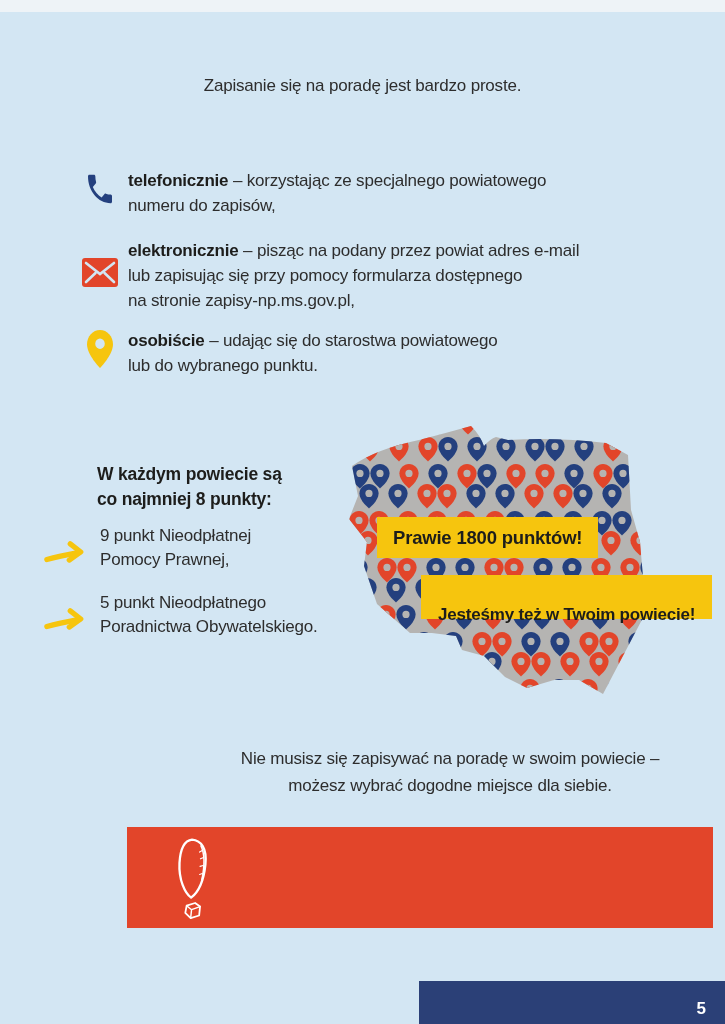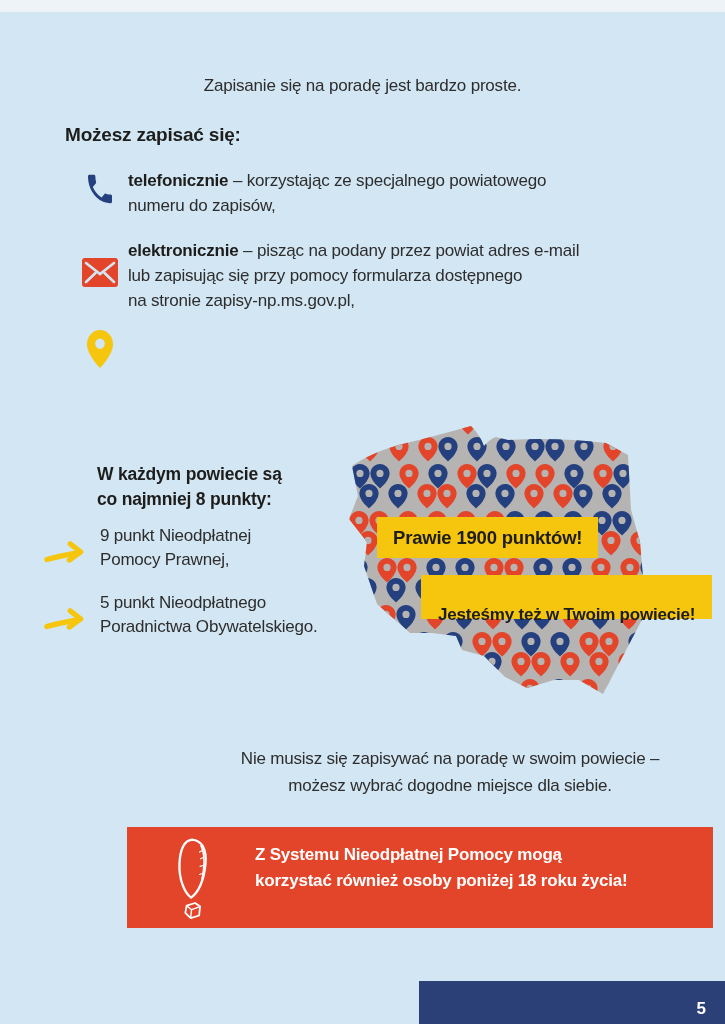--- a/index.html
+++ b/index.html
@@ -69,21 +69,20 @@
   .page-number-box{left:419px;top:969px;width:306px;height:55px;background:var(--footer-navy);color:var(--white);
     text-align:right;padding-right:19px;line-height:55px;font-size:17px;font-weight:bold;}
 </style>
 </head>
 <body>
 
 <div class="page">
 
   <div class="abs intro">Zapisanie się na poradę jest bardzo proste.</div>
 
-  <div class="abs signup-heading">Możesz zapisać się:</div>
 
   <span class="abs icon-phone">
     <svg viewBox="0 0 24 24" width="32" height="38" preserveAspectRatio="none">
       <path class="ph" d="M6.62 10.79c1.44 2.83 3.76 5.14 6.59 6.59l2.2-2.2c.27-.27.67-.36 1.02-.24 1.12.37 2.33.57 3.57.57.55 0 1 .45 1 1V20c0 .55-.45 1-1 1-9.39 0-17-7.61-17-17 0-.55.45-1 1-1h3.5c.55 0 1 .45 1 1 0 1.25.2 2.45.57 3.57.11.35.03.74-.25 1.02l-2.2 2.2z"></path>
     </svg>
   </span>
   <p class="abs item-text text-phone pre"><b>telefonicznie</b><span> – korzystając ze specjalnego powiatowego
 numeru do zapisów,</span></p>
 
   <span class="abs icon-mail">
@@ -97,20 +96,22 @@
   <p class="abs item-text text-mail pre"><b>elektronicznie</b><span> – pisząc na podany przez powiat adres e-mail
 lub zapisując się przy pomocy formularza dostępnego
 na stronie zapisy-np.ms.gov.pl,</span></p>
 
   <span class="abs icon-pin">
     <svg viewBox="0 0 24 32" width="26" height="38" preserveAspectRatio="none">
       <path class="pn" d="M12 0 C5.4 0 0 5.4 0 12 C0 21 12 32 12 32 C12 32 24 21 24 12 C24 5.4 18.6 0 12 0 Z"></path>
       <circle class="pn-hole" cx="12" cy="11.5" r="4.4"></circle>
     </svg>
   </span>
+  <p class="abs item-text text-pin pre"><b>osobiście</b><span> – udając się do starostwa powiatowego
+lub do wybranego punktu.</span></p>
 
   <div class="abs points-heading pre">W każdym powiecie są
 co najmniej 8 punkty:</div>
 
   <span class="abs arrow arrow-1">
     <svg viewBox="0 0 44 30" width="42" height="30">
       <path d="M3 24 C14 21 24 19 37 16.5"></path>
       <path d="M27.5 7.5 L38.5 16 L26.5 24.5"></path>
     </svg>
   </span>
@@ -706,37 +707,35 @@
           <path d="M0 0 C-5.3 0 -9.6 4.3 -9.6 9.6 C-9.6 16.8 0 24.5 0 24.5 C0 24.5 9.6 16.8 9.6 9.6 C9.6 4.3 5.3 0 0 0 Z" fill="#24407E"></path>
           <circle cx="0" cy="9.4" r="3.6" fill="#B5B4B2"></circle>
         </g>
         <g transform="translate(320,268)">
           <path d="M0 0 C-5.3 0 -9.6 4.3 -9.6 9.6 C-9.6 16.8 0 24.5 0 24.5 C0 24.5 9.6 16.8 9.6 9.6 C9.6 4.3 5.3 0 0 0 Z" fill="#E2452A"></path>
           <circle cx="0" cy="9.4" r="3.6" fill="#B5B4B2"></circle>
         </g>
       </g>
   </svg>
 
-  <div class="abs badge badge-primary">Prawie 1900 punktów!</div>
+  <div class="abs badge badge-primary">Prawie 1800 punktów!</div>
   <div class="abs badge badge-secondary">Jesteśmy też w Twoim powiecie!</div>
 
   <div class="abs note pre">Nie musisz się zapisywać na poradę w swoim powiecie –
 możesz wybrać dogodne miejsce dla siebie.</div>
 
   <div class="abs reminder">
     <span class="reminder-icon">
       <svg viewBox="0 0 56 96" width="50" height="88">
         <path d="M28 5 C38 6 45 14 43 33 C41 52 35 64 27 70 C20 65 13 50 14 31 C15 14 20 6 28 5 Z" stroke-width="2.6"></path>
         <path d="M38 12 C42 20 42.5 33 39 50" stroke-width="1.6"></path>
         <path d="M40 17 L36.5 19 M41 25 L37.5 26.5 M40.5 34 L37 35 M39.5 43 L36.5 44" stroke-width="1.3"></path>
         <path d="M22 79 L31.5 76 L37 80 L36 90 L26.5 93 L20.5 87 Z" stroke-width="2"></path>
         <path d="M22 79 L27.5 83.5 L37 80 M27.5 83.5 L26.5 93" stroke-width="1.6"></path>
       </svg>
     </span>
     <div class="reminder-text">
-      <div class="pre">Z Systemu Nieodpłatnej Pomocy mogą
-korzystać również osoby poniżej 18 roku życia!</div>
     </div>
   </div>
 
   <div class="abs page-number-box">5</div>
 
 </div>
 
 </body></html>

